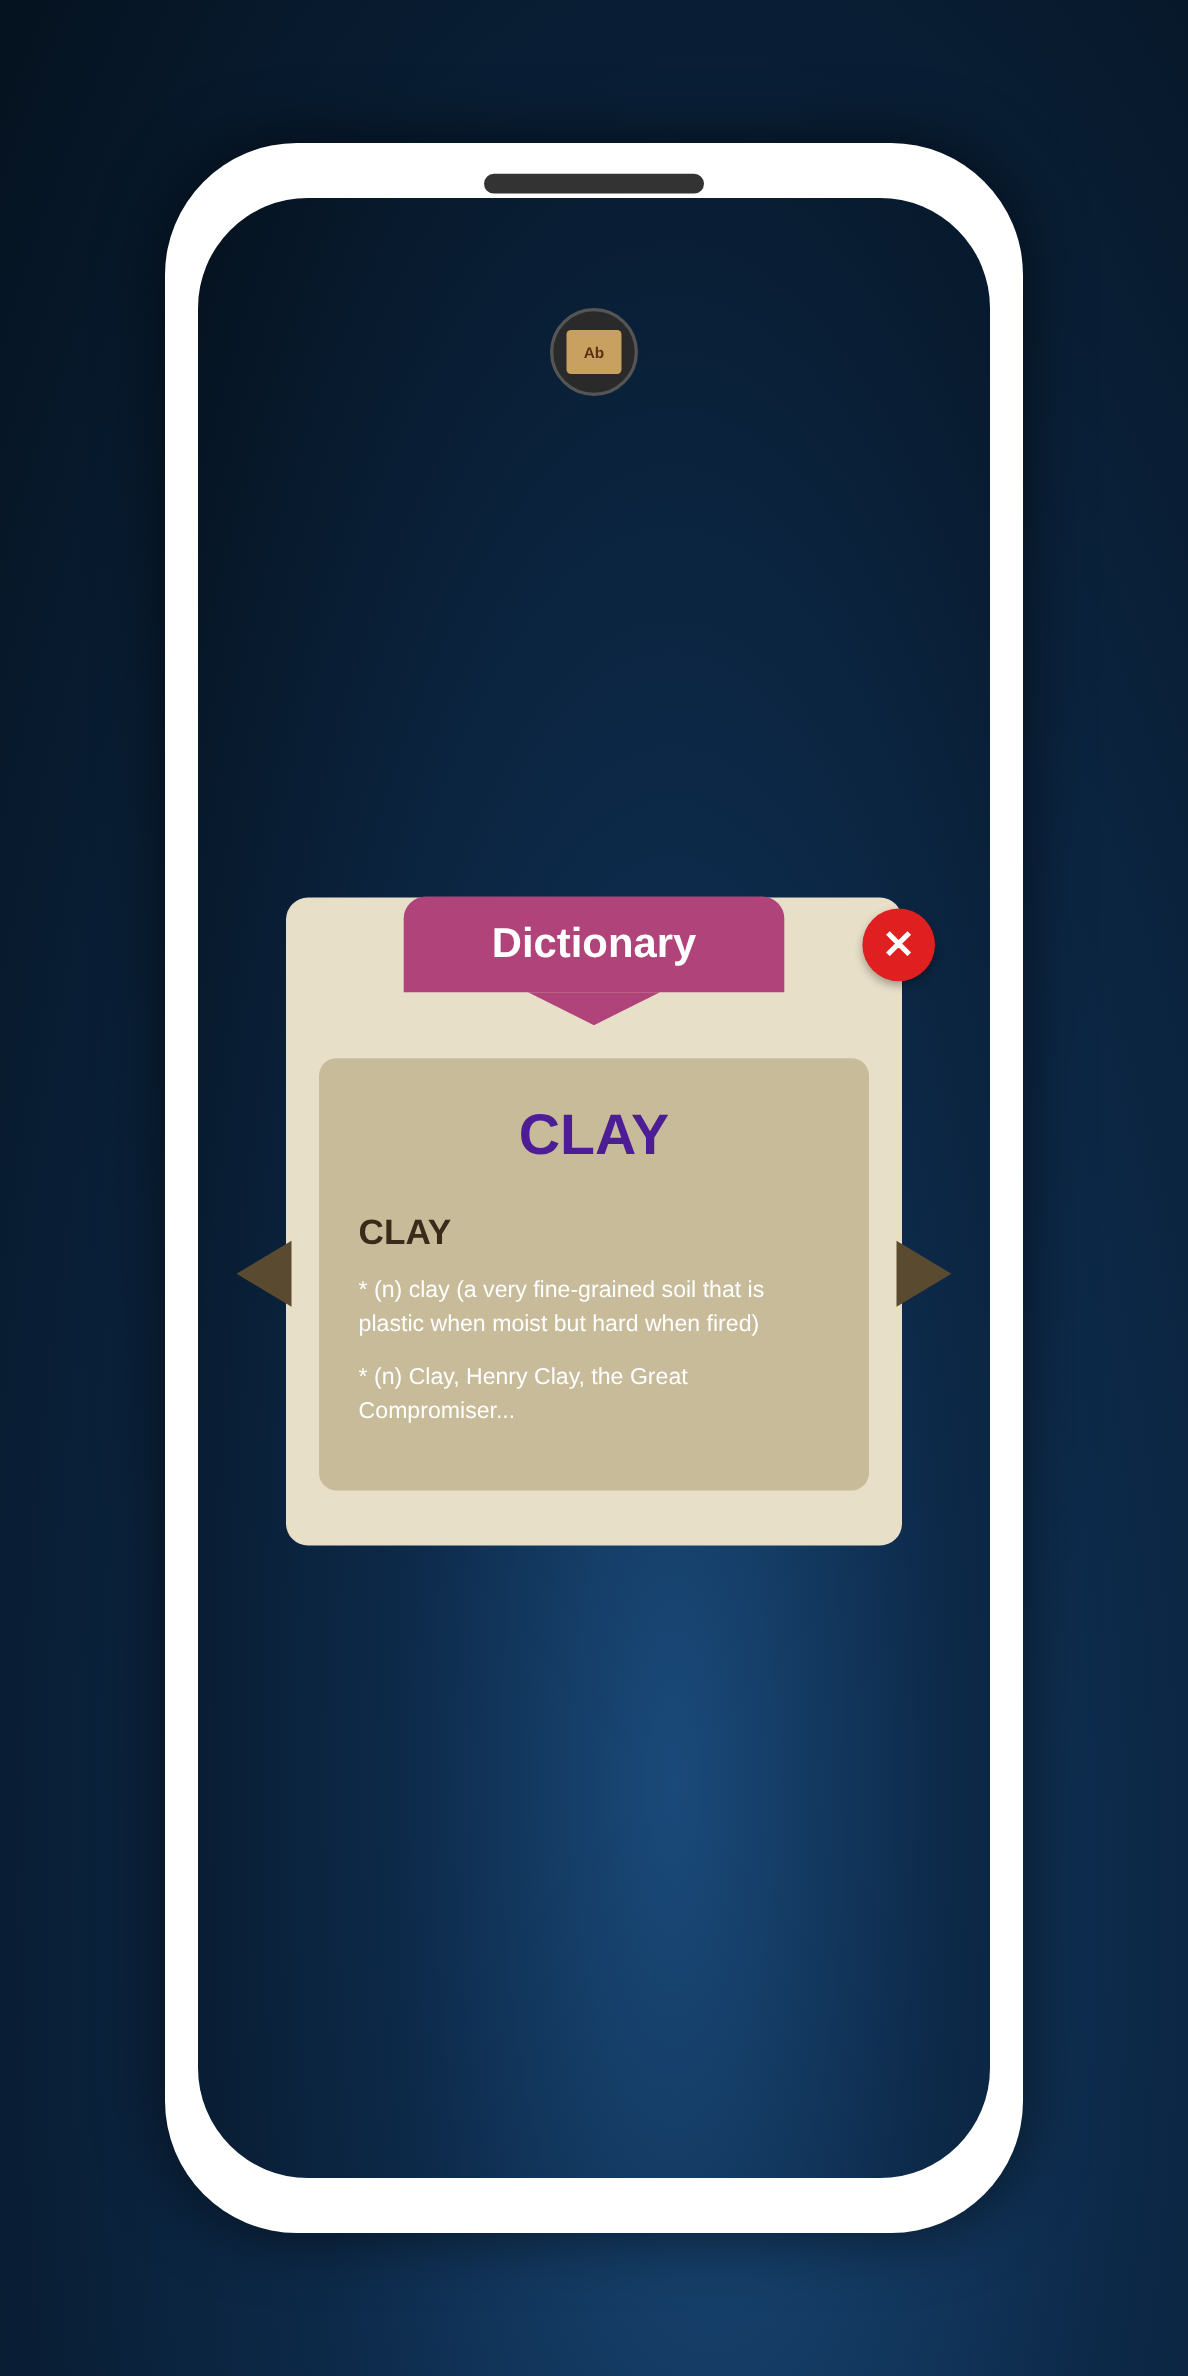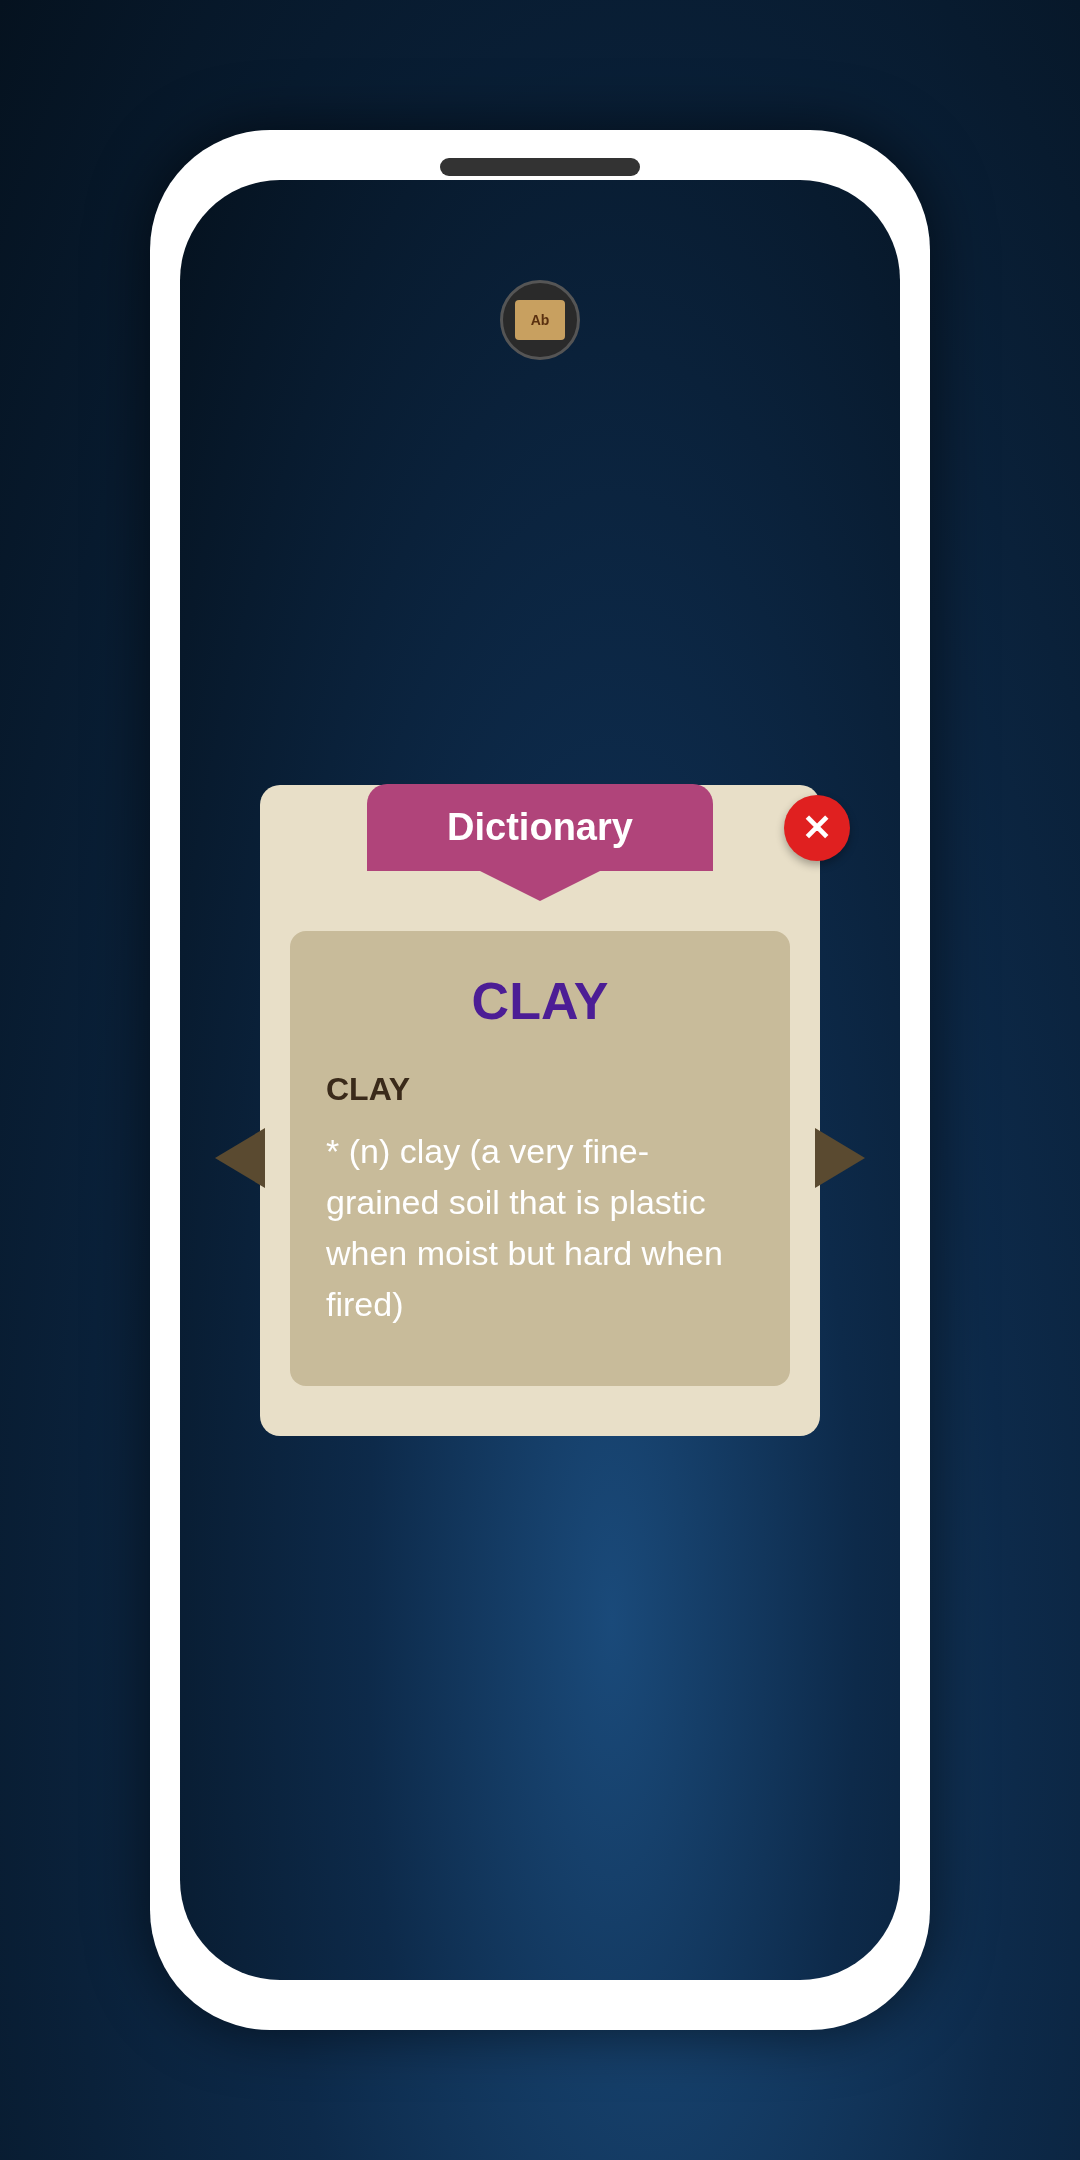--- a/index.html
+++ b/index.html
@@ -178,21 +178,21 @@
     }
 
     .pos-label {
       font-size: 32px;
       font-weight: bold;
       color: #3a2a1a;
       margin-bottom: 18px;
     }
 
     .definition {
-      font-size: 34px;
+      font-size: 21px;
       color: white;
       line-height: 1.5;
       margin-bottom: 16px;
     }
 
     
     .nav-arrow-left {
       position: absolute;
       left: -50px;
       top: 50%;
@@ -270,20 +270,21 @@
 
         <div class="content-card">
           <div class="word-title">CLAY</div>
 
           <div class="pos-label">CLAY</div>
 
           <div class="definition">* (n) clay (a very fine-grained soil that is plastic when moist but hard when fired)</div>
 
 
 
+          <div class="definition">* (n) Clay, Henry Clay, the Great Compromiser...</div>
         </div>
 
         <button class="nav-arrow-right">
           <div class="arrow-shape-right"></div>
         </button>
 
       </div>
 
     </div>
 

